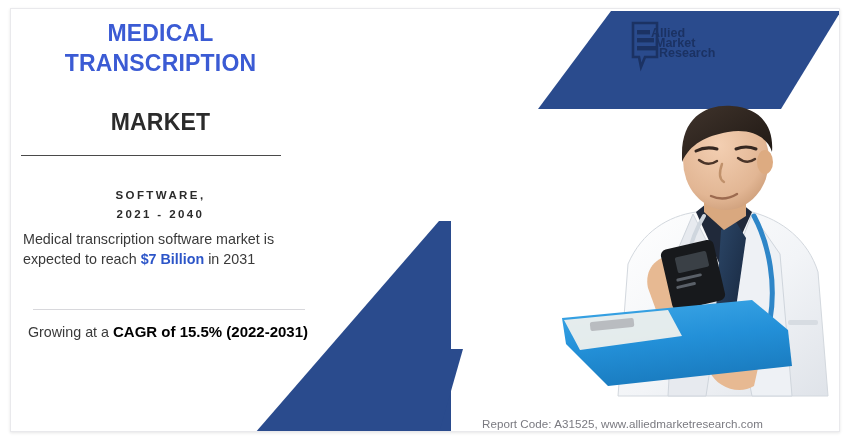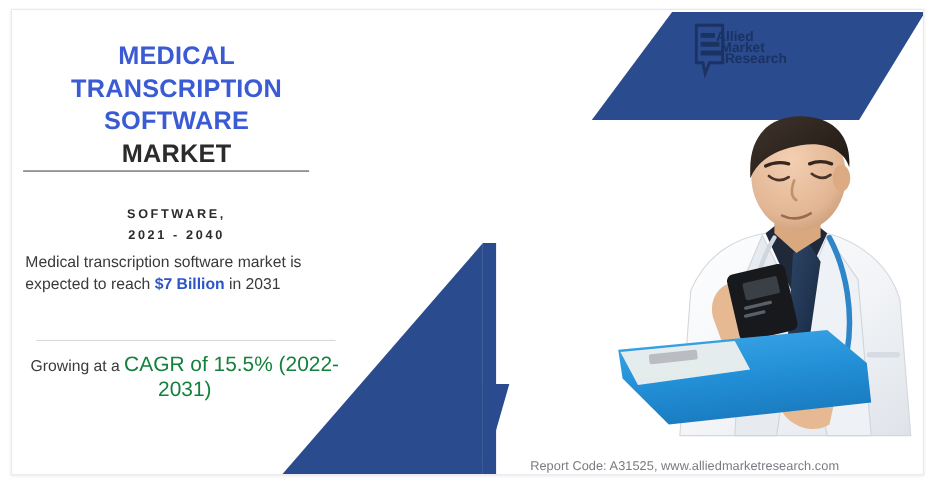--- a/index.html
+++ b/index.html
@@ -60,21 +60,21 @@
     left: 545px;
     top: 95px;
     width: 286px;
     height: 310px;
   }
 
   
   .left-col {
     position: absolute;
     left: 12px;
-    top: 19px;
+    top: 2px;
     width: 275px;
   }
 
   .title {
     text-align: center;
     font-weight: bold;
     font-size: 23px;
     line-height: 29.5px;
     letter-spacing: 0.2px;
     color: #3B5BD4;
@@ -135,23 +135,23 @@
     position: absolute;
     left: 0px;
     top: 312px;
     width: 290px;
     text-align: center;
     font-size: 14.3px;
     line-height: 21px;
     color: #3a3a3a;
   }
   .cagr .hl {
-    color: #15803d;
-    font-weight: normal;
-    font-size: 19px;
+    color: #000000;
+    font-weight: bold;
+    font-size: 15px;
   }
 
   
   .footer {
     position: absolute;
     left: 455px;
     top: 408px;
     width: 370px;
     text-align: left;
     font-size: 11.6px;
@@ -265,21 +265,21 @@
         <rect x="34" y="216" width="44" height="9" rx="2" fill="#b9bcc0" transform="rotate(-6 56 220)"></rect>
       </g>
 
       <rect x="232" y="216" width="30" height="5" rx="2" fill="#d7dce2"></rect>
     </svg>
 
     <div class="left-col">
       <div class="title">
         <span>MEDICAL</span><br>
         <span>TRANSCRIPTION</span><br>
-        <span>SOFTWARE</span><br>
+        <br>
         <span class="dark">MARKET</span>
       </div>
     </div>
 
     <div class="rule-top"></div>
 
     <div class="left-col" style="top:0;left:12px;">
       <div class="subtitle">
         <br>
         <span>SOFTWARE,</span><br>

